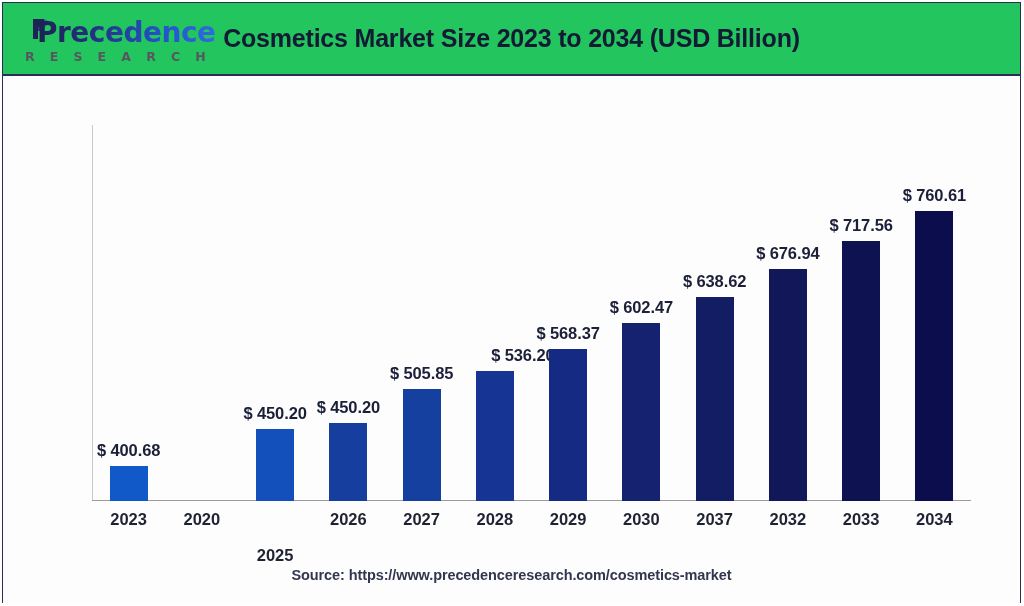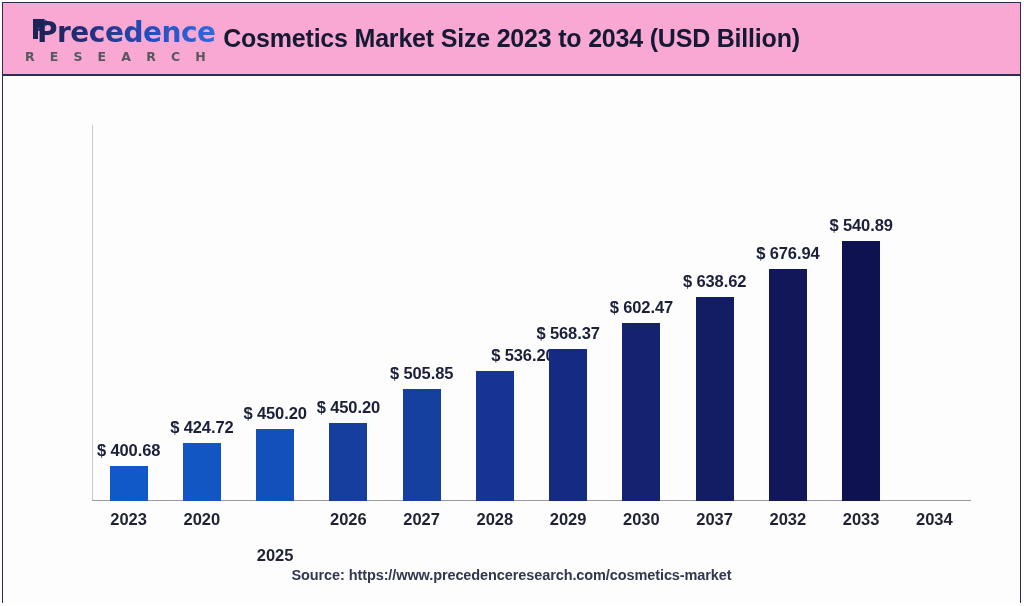--- a/index.html
+++ b/index.html
@@ -35,21 +35,21 @@
 
   
   .header {
     position: absolute;
     left: 0;
     top: 0;
     width: 100%;
     height: 73px;
     border-bottom: 2px solid #2b2d56;
     box-sizing: border-box;
-    background: #f9a8d4;
+    background: #22c55e;
   }
 
   .logo {
     position: absolute;
     left: 20px;
     top: 15px;
     width: 160px;
     height: 48px;
     user-select: none;
   }
@@ -222,24 +222,20 @@
     <div class="plot-area">
 
       <div class="axis-y"></div>
       <div class="axis-x"></div>
 
       <div class="bars" id="bars">
           <div class="bar-slot" style="left: 0px;">
             <div class="bar" title="$ 400.68" style="height: 35px; background: rgb(17, 88, 200);"></div>
             <div class="bar-label" style="bottom: 41px;">$ 400.68</div>
           </div>
-          <div class="bar-slot" style="left: 73.25px;">
-            <div class="bar" title="$ 424.72" style="height: 58px; background: rgb(18, 86, 195);"></div>
-            <div class="bar-label" style="bottom: 64px;">$ 424.72</div>
-          </div>
           <div class="bar-slot" style="left: 146.5px;">
             <div class="bar" title="$ 450.20" style="height: 72px; background: rgb(20, 80, 188);"></div>
             <div class="bar-label" style="bottom: 78px;">$ 450.20</div>
           </div>
           <div class="bar-slot" style="left: 219.75px;">
             <div class="bar" title="$ 450.20" style="height: 78px; background: rgb(21, 62, 158);"></div>
             <div class="bar-label" style="bottom: 84px;">$ 450.20</div>
           </div>
           <div class="bar-slot" style="left: 293px;">
             <div class="bar" title="$ 505.85" style="height: 112px; background: rgb(22, 64, 159);"></div>
@@ -260,21 +256,25 @@
           <div class="bar-slot" style="left: 586px;">
             <div class="bar" title="$ 638.62" style="height: 204px; background: rgb(19, 29, 99);"></div>
             <div class="bar-label" style="bottom: 210px;">$ 638.62</div>
           </div>
           <div class="bar-slot" style="left: 659.25px;">
             <div class="bar" title="$ 676.94" style="height: 232px; background: rgb(17, 23, 88);"></div>
             <div class="bar-label" style="bottom: 238px;">$ 676.94</div>
           </div>
           <div class="bar-slot" style="left: 732.5px;">
             <div class="bar" title="$ 717.56" style="height: 260px; background: rgb(14, 18, 81);"></div>
-            <div class="bar-label" style="bottom: 266px;">$ 540.89</div>
+            <div class="bar-label" style="bottom: 266px;">$ 717.56</div>
+          </div>
+          <div class="bar-slot" style="left: 805.75px;">
+            <div class="bar" title="$ 760.61" style="height: 290px; background: rgb(11, 13, 77);"></div>
+            <div class="bar-label" style="bottom: 296px;">$ 760.61</div>
           </div>
         </div>
 
       <div class="x-labels" id="x-labels">
           <div class="x-tick" style="left: 0px;">2023</div>
           <div class="x-tick" style="left: 73.25px;">2020</div>
           <div class="x-tick" style="left: 146.5px; margin-top: 36px;">2025</div>
           <div class="x-tick" style="left: 219.75px;">2026</div>
           <div class="x-tick" style="left: 293px;">2027</div>
           <div class="x-tick" style="left: 366.25px;">2028</div>

